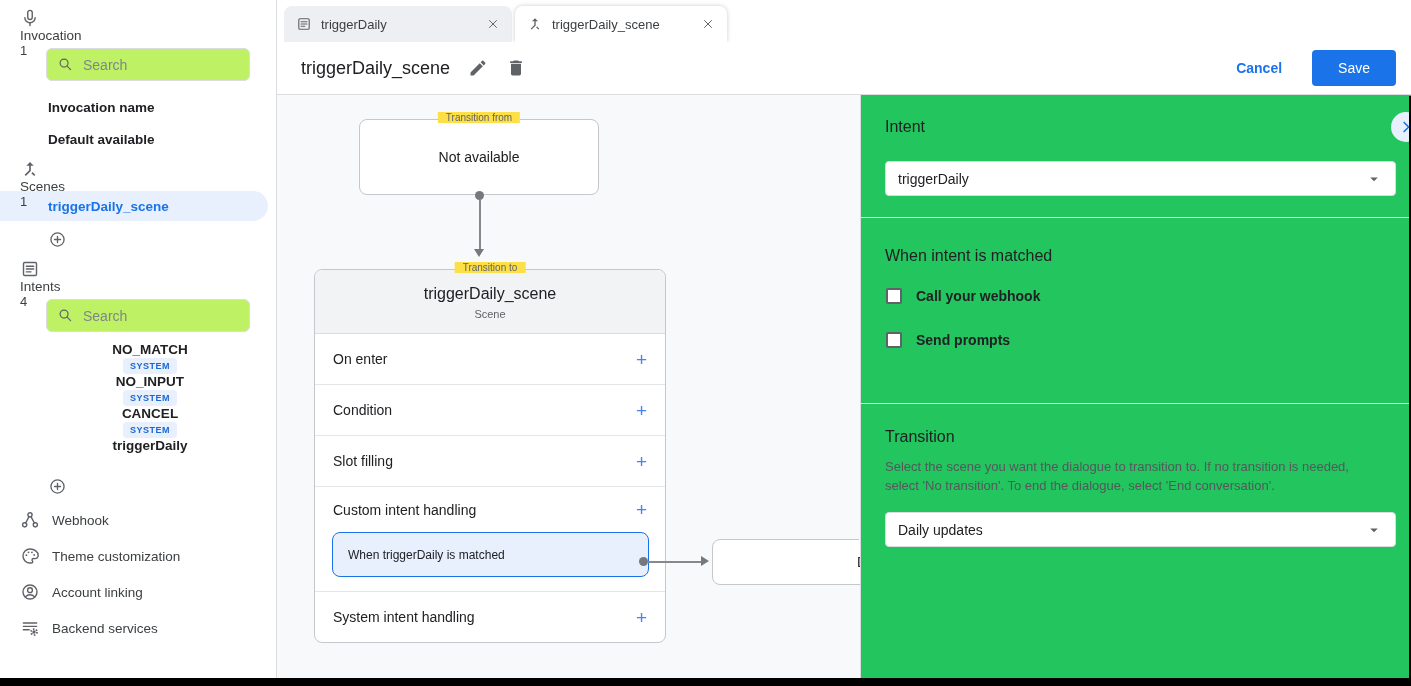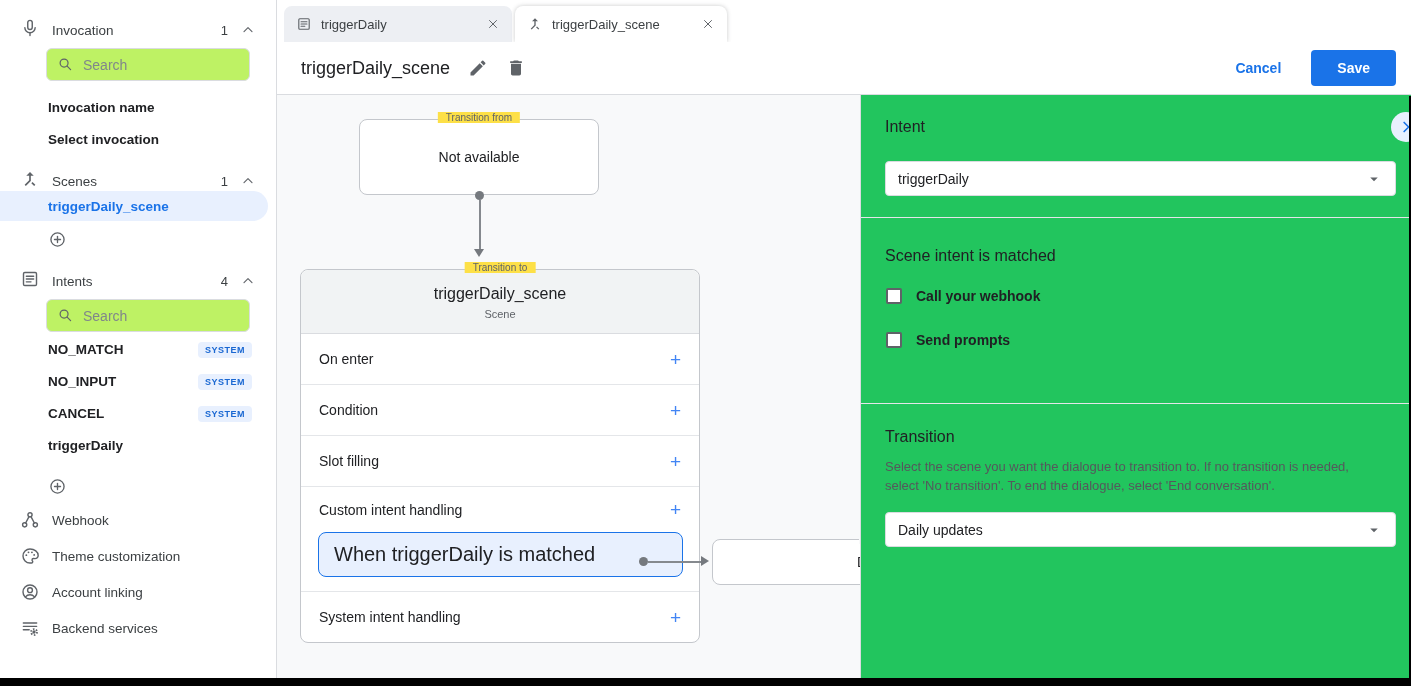--- a/index.html
+++ b/index.html
@@ -7,40 +7,40 @@
               font-family:"Liberation Sans", sans-serif; color:#202124; }
   .app { position:relative; width:1411px; height:686px; display:flex; background:#fff; }
 
   
   .strip-bottom { position:absolute; left:0; right:0; bottom:0; height:8px; background:#000; z-index:60; }
   .strip-right  { position:absolute; right:0; top:96px; bottom:0; width:2px; background:#000; z-index:60; }
 
   
   .sidebar { width:277px; min-width:277px; background:#fff; border-right:1px solid #dadce0;
              padding-top:8px; font-size:13.5px; position:relative; z-index:2; }
-  .sb-head { display:flex; align-items:flex-end; height:30px; padding:0 20px; cursor:pointer; }
+  .sb-head { display:flex; align-items:flex-start; height:30px; padding:0 20px; cursor:pointer;flex-direction:column; }
   .sb-head .sb-ic { width:20px; height:20px; margin-right:12px; flex:none; }
   .sb-head .sb-label { flex:1; color:#3c4043; font-size:13.5px; }
   .sb-head .sb-count { color:#3c4043; margin-right:12px; font-size:13px; }
   .sb-head .sb-chev { width:16px; height:16px; }
   .sb-search { margin:10px 26px 10px 46px; height:33px; border:1px solid #dadce0; border-radius:6px;
                display:flex; align-items:center; padding:0 10px; background:#bef264; }
   .sb-search svg { width:17px; height:17px; margin-right:9px; flex:none; }
   .sb-search input { border:none; outline:none; flex:1; font-size:14px; color:#202124; min-width:0;
                      font-family:"Liberation Sans", sans-serif; background:transparent; }
   .sb-search input::placeholder { color:#80868b; }
   .sb-item { height:32px; display:flex; align-items:center; padding-left:48px; font-weight:bold;
              font-size:13.5px; color:#202124; cursor:pointer; }
   .sb-pill { height:30px; width:268px; margin:2px 0; background:#e8f0fe; border-radius:0 16px 16px 0;
              display:flex; align-items:center; padding-left:48px; color:#1a73e8; font-weight:bold;
              font-size:13.5px; cursor:pointer; }
   .sb-add { height:32px; display:flex; align-items:center; padding-left:48px; cursor:pointer; }
   .sb-add svg { width:19px; height:19px; }
-  .sb-intent { height:32px; display:flex; align-items:flex-start; justify-content:space-between;
-               padding:0 24px 0 48px; cursor:pointer; }
+  .sb-intent { height:32px; display:flex; align-items:center; justify-content:space-between;
+               padding:0 24px 0 48px; cursor:pointer;flex-direction:column; }
   .sb-intent .nm { font-weight:bold; font-size:13.5px; }
   .badge { background:#e8f0fe; color:#1967d2; font-size:9px; font-weight:bold; letter-spacing:.5px;
            padding:3px 7px; border-radius:4px; }
   .sb-nav { height:36px; display:flex; align-items:center; padding:0 20px; cursor:pointer; color:#3c4043; }
   .sb-nav .sb-ic { width:20px; height:20px; margin-right:12px; flex:none; }
   .sb-nav .sb-label { flex:1; font-size:13.5px; }
   .sb-nav .sb-count { margin-right:12px; font-size:13px; }
   .sb-nav .sb-chev { width:16px; height:16px; }
 
   
@@ -55,54 +55,54 @@
                   overflow:hidden; }
   .tab .t-close { width:14px; height:14px; flex:none; cursor:pointer; }
 
   .topbar { height:53px; background:#fff; border-bottom:1px solid #dadce0; display:flex;
             align-items:center; padding:0 15px 0 24px; position:relative; z-index:2; }
   .topbar .title { font-size:18px; color:#202124; margin-right:18px; }
   .tb-ic { width:20px; height:20px; margin-right:18px; cursor:pointer; }
   .spacer { flex:1; }
   .btn-cancel { color:#1a73e8; font-size:14px; font-weight:bold; margin-right:30px; cursor:pointer;
                 background:none; border:none; font-family:"Liberation Sans", sans-serif; }
-  .btn-save { background:#1a73e8; color:#fff; font-size:14px; font-weight:bold; border:none;
+  .btn-save { background:#1a73e8; color:#fff; font-size:14px; font-weight:normal; border:none;
               border-radius:4px; height:36px; padding:0 26px; cursor:pointer;
               font-family:"Liberation Sans", sans-serif; }
 
   .content { flex:1; display:flex; min-height:0; }
 
   
   .canvas { flex:1; position:relative; background:#f8f9fa; overflow:hidden; }
   .flow-box { position:absolute; background:#fff; border:1px solid #c4c7cc; border-radius:8px; }
   .flow-legend { position:absolute; top:-8px; left:50%; transform:translateX(-50%); background:#fde047;
                  padding:0 8px; font-size:10px; color:#5f6368; white-space:nowrap; }
   .tf-box { left:82px; top:24px; width:240px; height:76px; display:flex; align-items:center;
             justify-content:center; font-size:14px; color:#202124; }
   .dot { position:absolute; width:9px; height:9px; border-radius:50%; background:#75797e; }
   .conn-v { position:absolute; width:2px; background:#85898e; }
   .arrow-down { position:absolute; width:0; height:0; border-left:5.5px solid transparent;
                 border-right:5.5px solid transparent; border-top:8px solid #75797e; }
   .conn-h { position:absolute; height:2px; background:#85898e; }
   .arrow-right { position:absolute; width:0; height:0; border-top:5.5px solid transparent;
                  border-bottom:5.5px solid transparent; border-left:8px solid #75797e; }
 
-  .scene-card { left:23px; top:174px; width:400px; }
+  .scene-card { left:37px; top:174px; width:352px; }
   .scene-card .card-head { background:#f1f3f4; border-bottom:1px solid #dadce0;
                            border-radius:8px 8px 0 0; padding:15px 10px 13px; text-align:center; }
   .scene-card .card-title { font-size:16px; color:#202124; }
   .scene-card .card-sub { font-size:11px; color:#5f6368; margin-top:5px; }
   .card-row { height:51px; display:flex; align-items:center; justify-content:space-between;
               padding:0 18px; border-bottom:1px solid #e4e6e9; font-size:14px; color:#202124; }
   .card-row.custom { border-bottom:none; height:45px; }
   .card-row.system { border-bottom:none; height:50px; }
   .plus { color:#4285f4; font-size:19px; font-weight:normal; line-height:1; cursor:pointer; }
   .matched-wrap { border-bottom:1px solid #e4e6e9; padding:0 16px 14px 17px; }
   .matched-item { height:45px; border:1.5px solid #1a73e8; background:#e8f0fe; border-radius:8px;
-                  display:flex; align-items:center; padding-left:15px; font-size:20px; color:#202124;
+                  display:flex; align-items:center; padding-left:15px; font-size:12px; color:#202124;
                   cursor:pointer; }
   .partial-box { left:435px; top:444px; width:172px; height:46px; }
   .partial-box .p-legend { position:absolute; top:-8px; right:4px; background:#f8f9fa; padding:0 5px;
                            font-size:11px; color:#5f6368; }
   .partial-box .p-text { position:absolute; right:2px; top:50%; transform:translateY(-50%);
                          font-size:14px; color:#202124; }
 
   
   .panel { width:551px; min-width:551px; background:#22c55e; border-left:1px solid #dadce0;
            position:relative; z-index:2; }
@@ -149,21 +149,21 @@
 
     <div class="sb-search">
       <svg viewBox="0 0 24 24">
         <circle class="st" cx="10" cy="10" r="5.6"></circle>
           <line class="st" x1="14.3" y1="14.3" x2="19.2" y2="19.2"></line>
       </svg>
       <input placeholder="Search" style="">
     </div>
 
     <div class="sb-item">Invocation name</div>
-    <div class="sb-item">Select invocation</div>
+    <div class="sb-item">Default available</div>
 
     <div class="sb-head" style="margin-top:4px;">
       <svg class="sb-ic" viewBox="0 0 24 24">
         <path class="fl" d="M17 20.41 18.41 19 15 15.59 13.59 17 17 20.41zM7.5 8H11v5.59L5.59 19 7 20.41l6-6V8h3.5L12 3.5 7.5 8z"></path>
       </svg>
       <span class="sb-label">Scenes</span>
       <span class="sb-count">1</span>
       <svg class="sb-chev" viewBox="0 0 24 24">
         <polyline class="st" points="6,14.5 12,8.5 18,14.5"></polyline>
       </svg>
@@ -377,21 +377,21 @@
 
         <div class="p-select" style="top:66px;">
           <span class="sel-val">triggerDaily</span>
           <svg viewBox="0 0 24 24">
             <path d="M7 10l5 5 5-5z" fill="#5f6368"></path>
           </svg>
         </div>
 
         <div class="p-divider" style="top:122px;"></div>
 
-        <div class="p-heading" style="top:152px;">Scene intent is matched</div>
+        <div class="p-heading" style="top:152px;">When intent is matched</div>
 
         <div class="cb-row" style="top:193px;">
           <span class="cb-box"></span>
           <span class="cb-label">Call your webhook</span>
         </div>
         <div class="cb-row" style="top:237px;">
           <span class="cb-box"></span>
           <span class="cb-label">Send prompts</span>
         </div>
 

